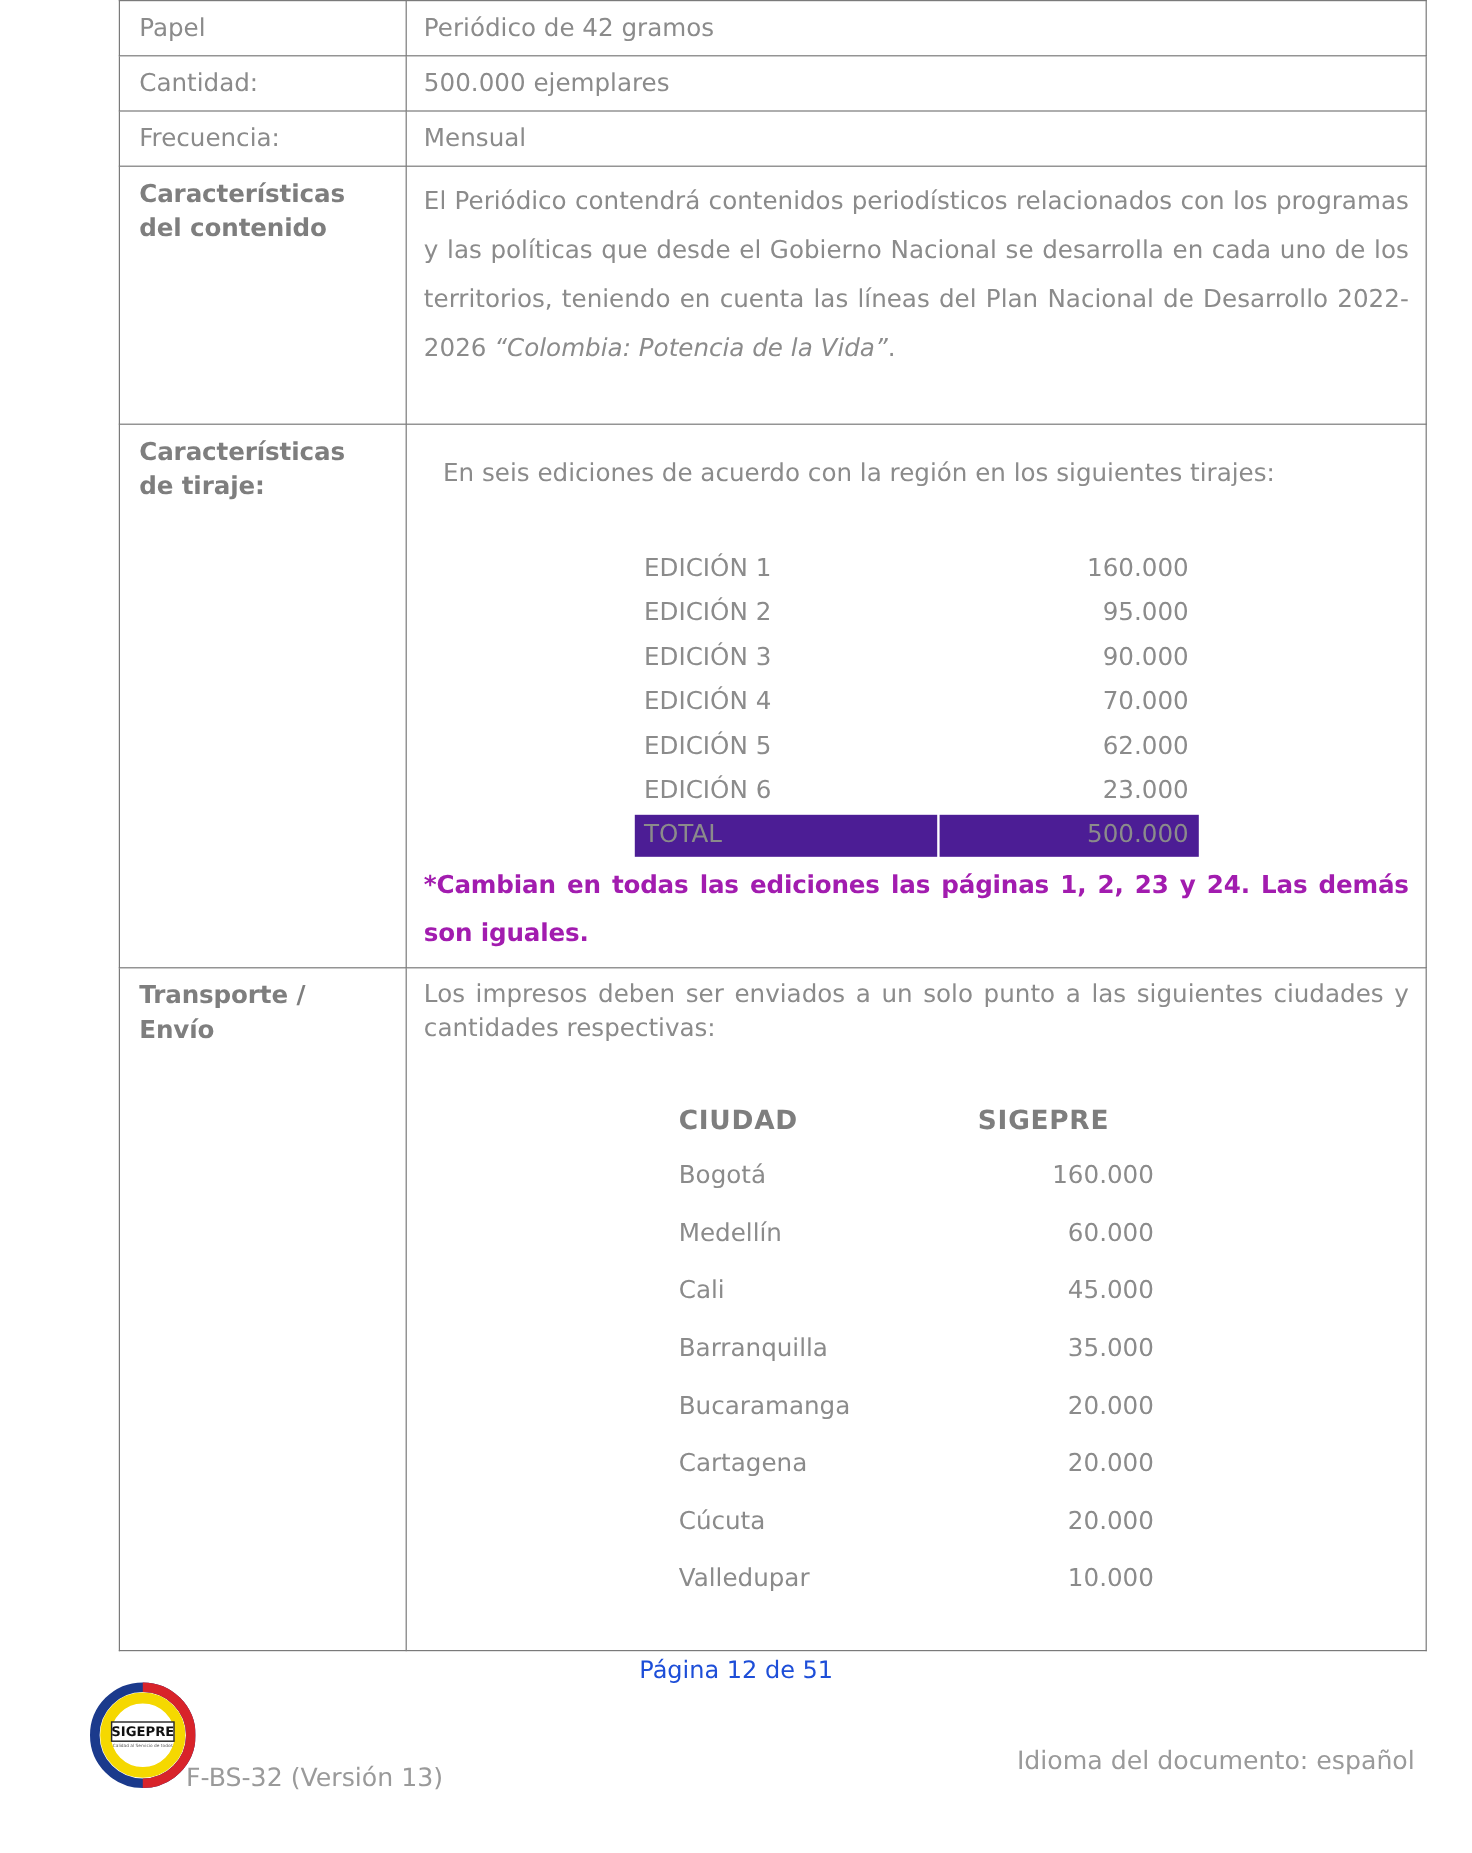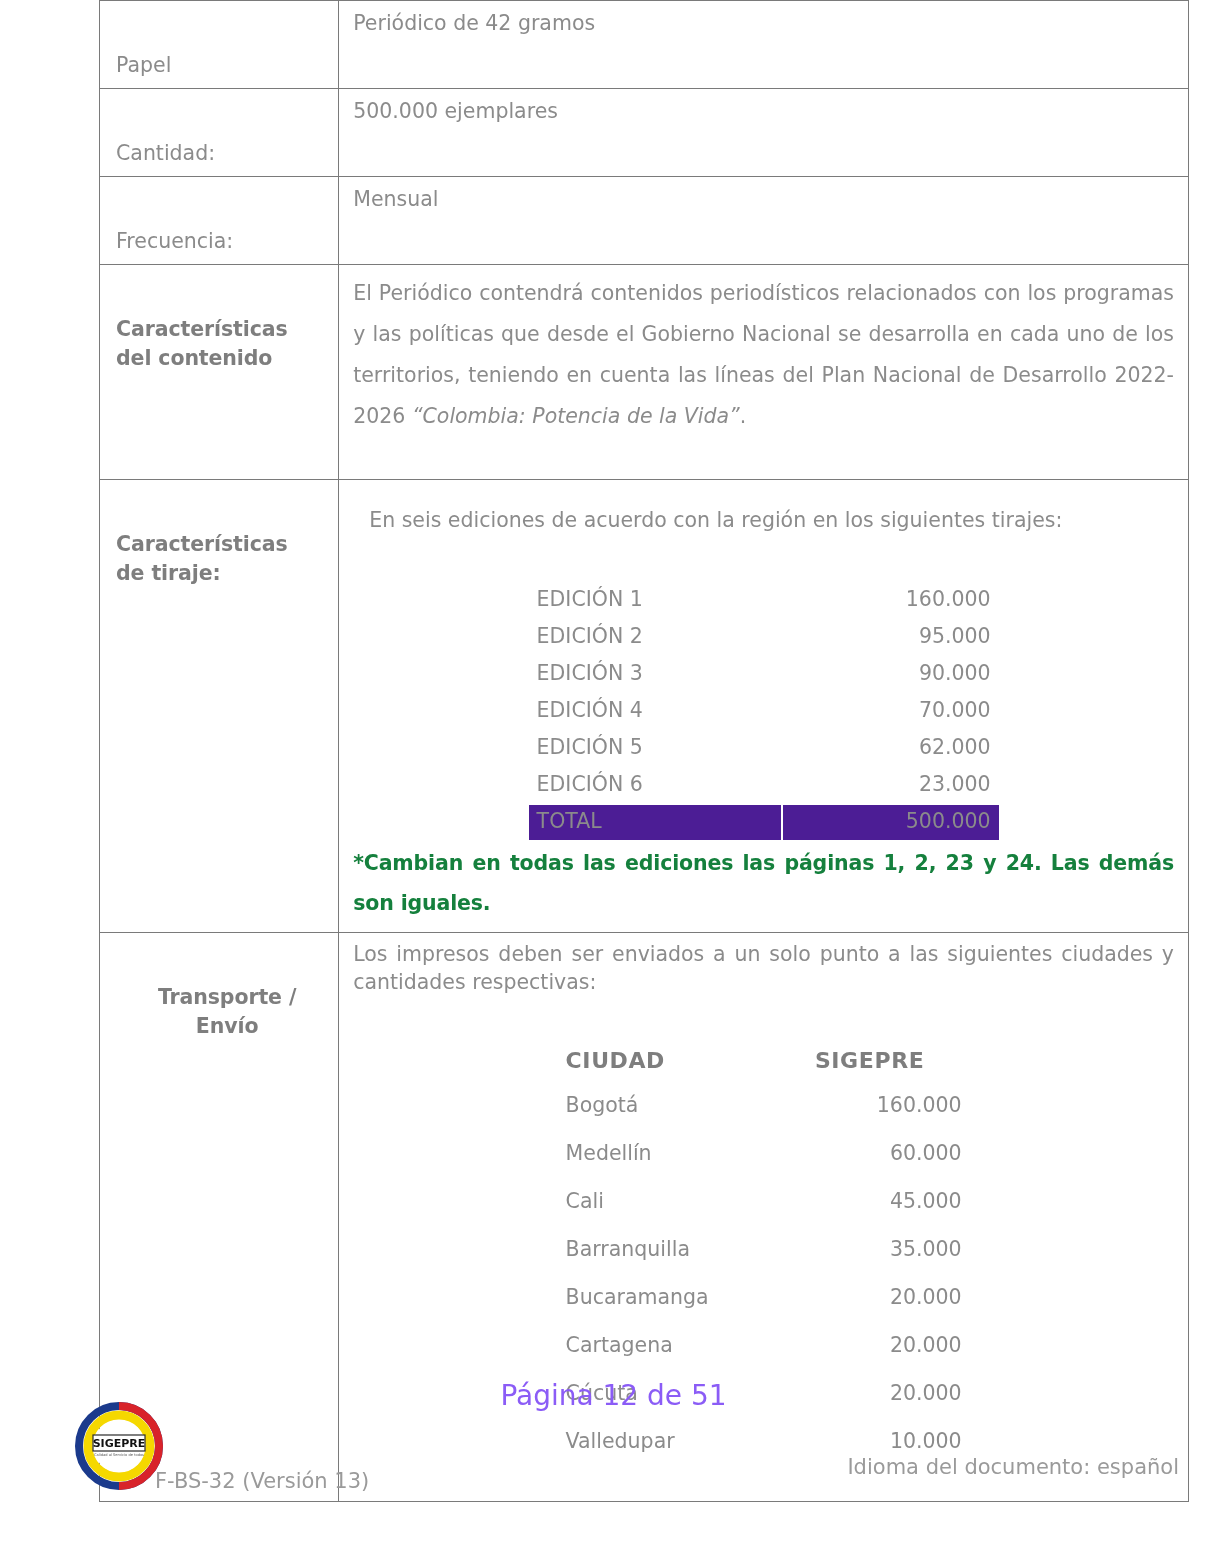--- a/index.html
+++ b/index.html
@@ -31,21 +31,20 @@
     padding: 0;
   }
   .col-label { width: 239px; }
   .col-value { width: 849px; }
 
   .label-cell {
     padding: 8px 0 8px 16px;
     font-size: 20.5px;
     line-height: 1.42;
     color: #8b8b8b;
-    margin-top: 42px;
   }
   .label-cell.bold {
     font-weight: bold;
     color: #7e7e7e;
     letter-spacing: -0.1px;
   }
   .value-cell {
     padding: 8px 14px 8px 14px;
     font-size: 20.5px;
     line-height: 1.42;
@@ -58,21 +57,21 @@
     line-height: 2.0;
     margin: 0;
     font-size: 20.5px;
   }
   .para-just.tight { line-height: 1.35; }
   .para-plain { margin: 16px; font-size: 20.5px; line-height: 1.6; }
   .italic { font-style: italic; }
 
   .note-bold {
     font-weight: bold;
-    color: #15803d;
+    color: #a21caf;
     text-align: justify;
     text-justify: inter-word;
     line-height: 1.95;
     margin: 0;
     font-size: 20.5px;
     letter-spacing: -0.15px;
   }
 
   
   .inner-wrap { display: flex; justify-content: center; }
@@ -105,22 +104,22 @@
   
   .clip-cell { overflow: hidden; }
 
   
   .page-number {
     position: absolute;
     left: 0;
     top: 1379px;
     width: 1227px;
     text-align: center;
-    font-size: 28px;
-    color: #8b5cf6;
+    font-size: 20px;
+    color: #1d4ed8;
   }
   .footer-code {
     position: absolute;
     left: 155px;
     top: 1469px;
     font-size: 21px;
     color: #9a9a9a;
   }
   .footer-lang {
     position: absolute;
@@ -233,21 +232,21 @@
               </tbody>
             </table>
           </div>
 
           <p class="note-bold" style="margin-top:2px;">*Cambian en todas las ediciones las páginas 1, 2, 23 y 24. Las demás son iguales.</p>
         </div>
       </td>
     </tr>
 
     <tr>
-      <td style="height:568px;text-align:center;">
+      <td style="height:568px;">
         <div class="label-cell bold">
           <span>Transporte /</span><br>
           <span>Envío</span>
         </div>
       </td>
       <td class="clip-cell" style="height:568px;">
         <div class="value-cell">
           <p class="para-just tight">Los impresos deben ser enviados a un solo punto a las siguientes ciudades y cantidades respectivas:</p>
 
           <div class="inner-wrap">

